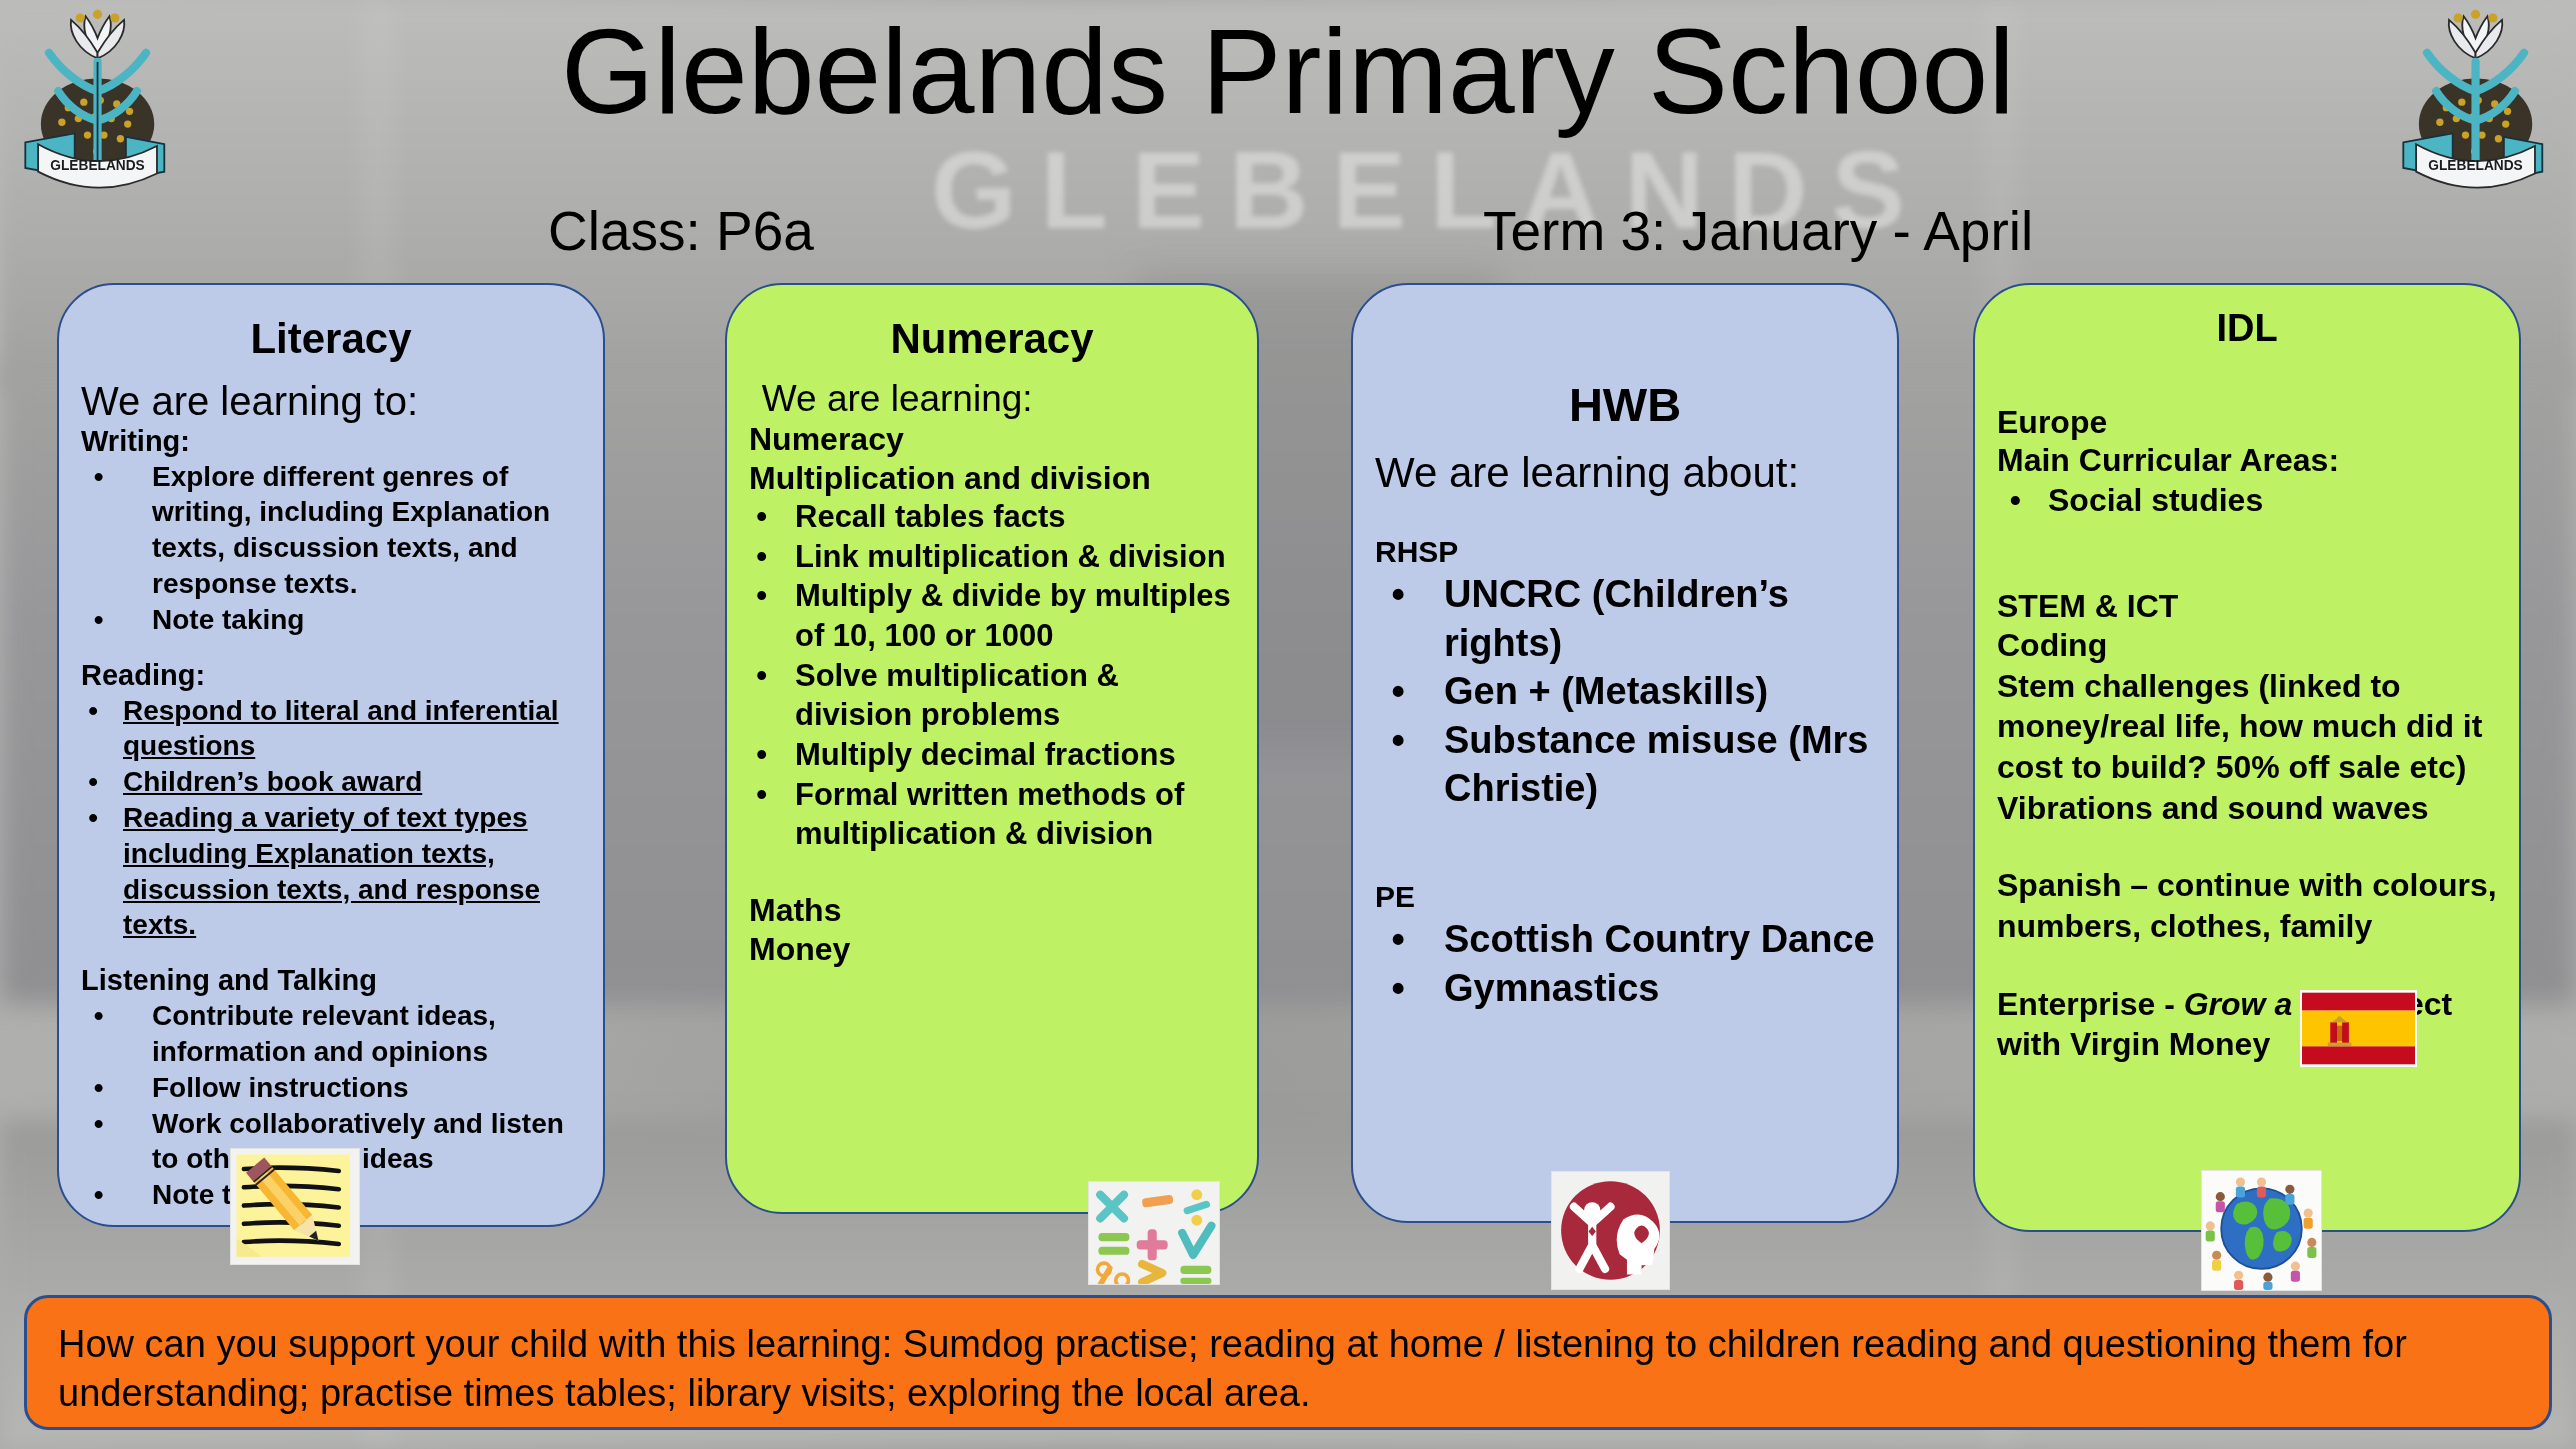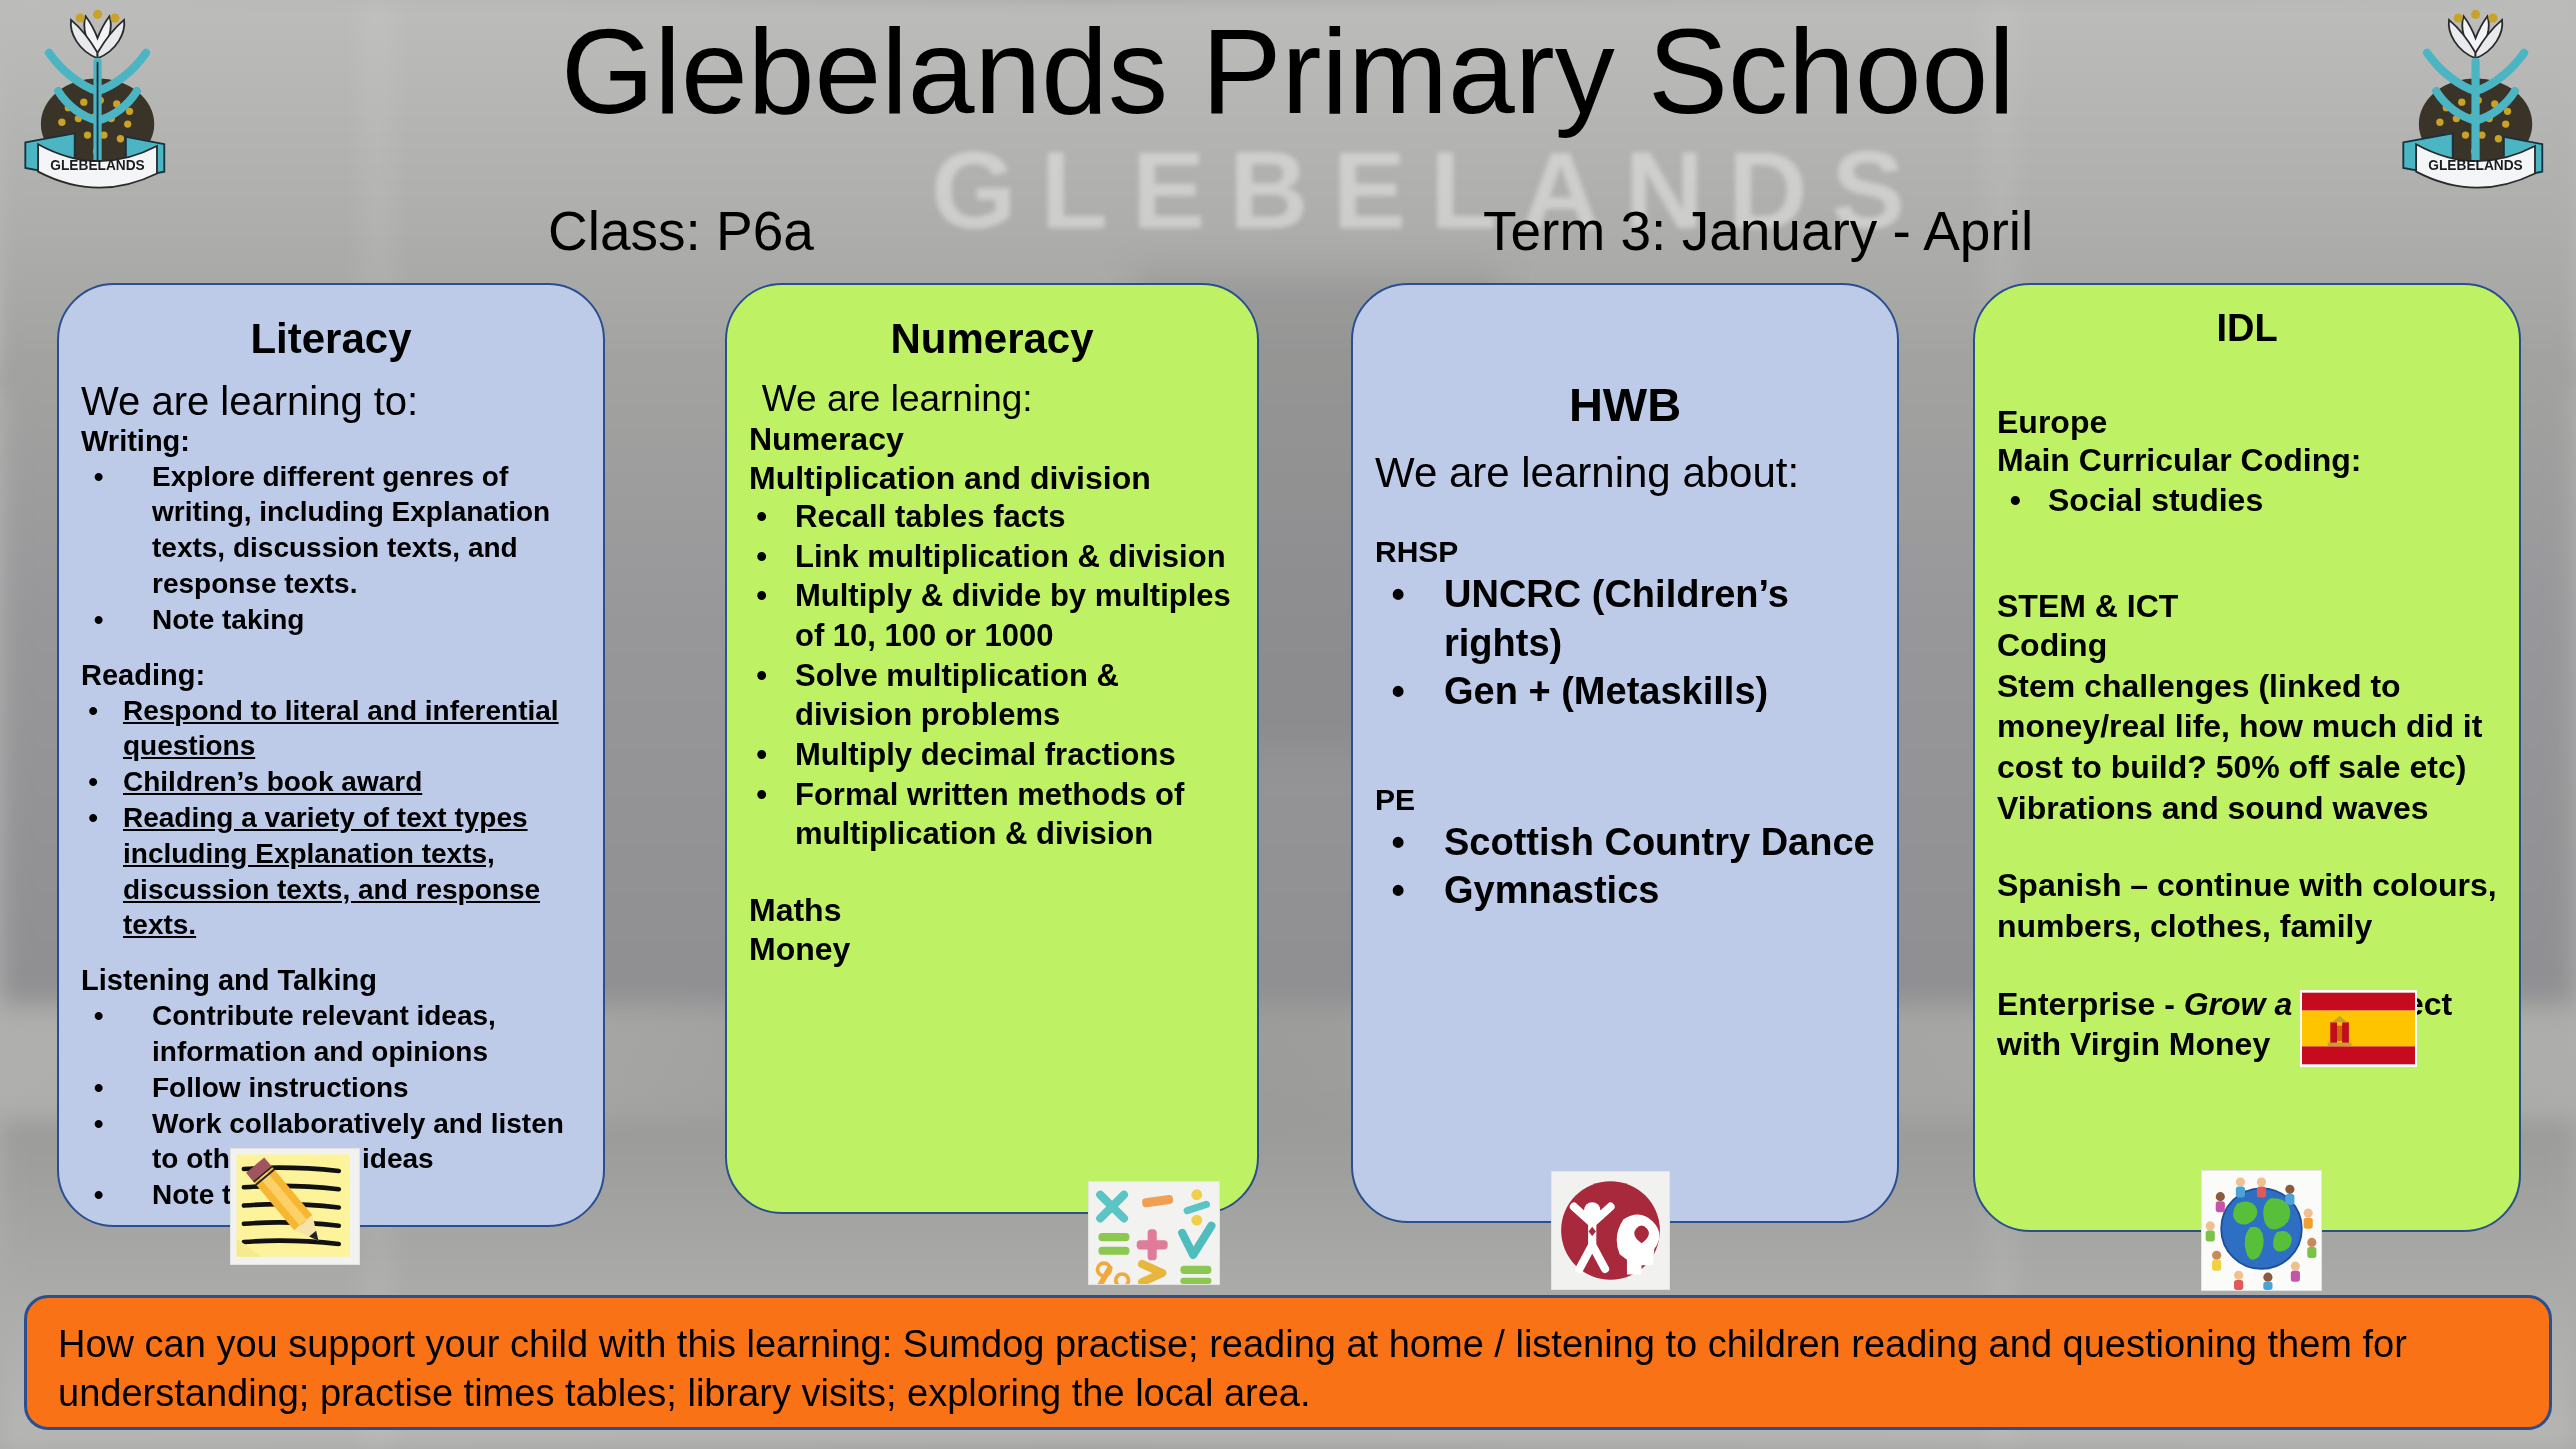--- a/index.html
+++ b/index.html
@@ -396,38 +396,39 @@
   <div class="panel light p-hwb">
     <div class="panel-title t-hwb">HWB</div>
     <div class="lede hwb">We are learning about:</div>
 
     <div class="spacer-md"></div>
 
     <div class="sub s-hwb">RHSP</div>
     <ul class="bl bl-hwb">
       <li>UNCRC (Children’s rights)</li>
       <li>Gen + (Metaskills)</li>
+      <li>Substance misuse (Mrs Christie)</li>
     </ul>
 
     <div class="spacer-lg"></div>
 
     <div class="sub s-hwb">PE</div>
     <ul class="bl bl-hwb">
       <li>Scottish Country Dance</li>
       <li>Gymnastics</li>
     </ul>
   </div>
 
   <div class="panel dark p-idl">
     <div class="panel-title t-idl">IDL</div>
 
     <div class="spacer-md"></div>
 
     <div class="sub s-idl">Europe</div>
-    <div class="sub s-idl">Main Curricular Coding:</div>
+    <div class="sub s-idl">Main Curricular Areas:</div>
     <ul class="bl bl-idl">
       <li>Social studies</li>
     </ul>
 
     <div class="spacer-lg"></div>
 
     <div class="sub s-idl">STEM &amp; ICT</div>
     <div class="idl-body">Coding</div>
     <div class="idl-body">Stem challenges (linked to money/real life, how much did it cost to build? 50% off sale etc)</div>
     <div class="idl-body">Vibrations and sound waves</div>

